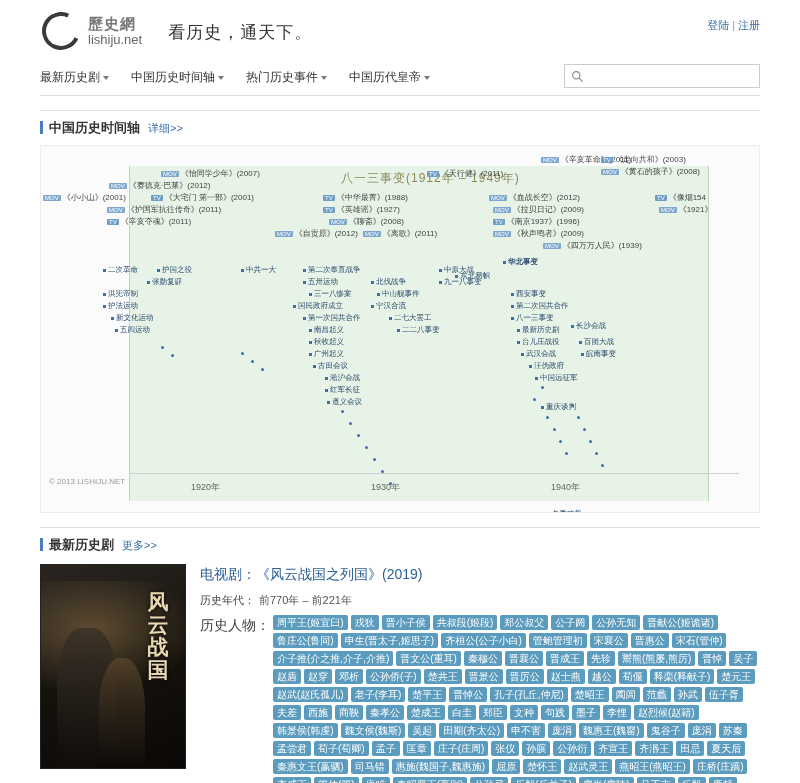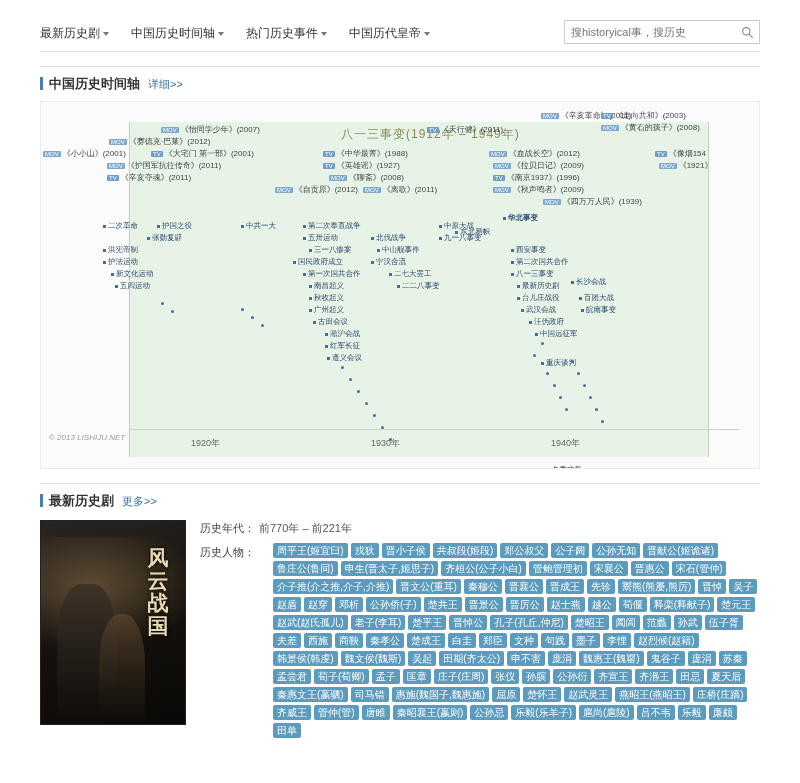--- a/index.html
+++ b/index.html
@@ -196,21 +196,20 @@
     position: absolute;
     bottom: 18px;
     font-size: 9px;
     color: #666;
   }
   .tl-copy {
     position: absolute;
     left: 8px; bottom: 26px;
     font-size: 8px;
     color: #9a9a9a;
-    font-style: italic;
   }
 
   
   .drama {
     margin: 10px 40px 0 40px;
     display: flex;
     gap: 14px;
   }
   .poster {
     width: 146px; height: 205px;
@@ -268,22 +267,22 @@
     margin-right: 4px;
     white-space: nowrap;
   }
   .tag-block {
     display: flex;
     flex-wrap: wrap;
     gap: 3px 3px;
     align-items: flex-start;
   }
   .tag-label {
-    font-size: 11px; color: #444;
-    margin-right: 18px;
+    font-size: 14px; color: #444;
+    margin-right: 3px;
     padding-top: 2px;
     white-space: nowrap;
   }
   .chip {
     display: inline-block;
     background: #5b9bbd;
     color: #ffffff;
     font-size: 10px;
     line-height: 13px;
     padding: 1px 4px;
@@ -293,33 +292,42 @@
   }
   .row-wrap { display: flex; align-items: flex-start; margin-bottom: 4px; }
   .row-wrap .tag-block { flex: 1; }
 </style>
 </head>
 <body>
 
 <div class="page">
 
   <div class="header">
+    <div class="header-inner">
+      <div class="logo-mark">
+        <div class="logo-c"></div>
+      </div>
+      <div class="logo-text">
+        <span class="logo-cn">歷史網</span>
+        <span class="logo-en">lishiju.net</span>
+      </div>
+      <div class="tagline">看历史，通天下。</div>
+    </div>
     <div class="header-links">
       <a href="#">登陆</a><span class="sep">|</span><a href="#">注册</a>
     </div>
   </div>
 
   <div class="navbar">
     <div class="nav-item"><span>最新历史剧</span><span class="caret"></span></div>
     <div class="nav-item"><span>中国历史时间轴</span><span class="caret"></span></div>
     <div class="nav-item"><span>热门历史事件</span><span class="caret"></span></div>
     <div class="nav-item"><span>中国历代皇帝</span><span class="caret"></span></div>
 
     <div class="search-box">
-      <input type="text" placeholder="搜historyical事，搜历史" style="">
       <div class="search-btn">
         <svg width="13" height="13" viewBox="0 0 16 16">
           <circle cx="6.5" cy="6.5" r="4.5" fill="none" stroke="#888" stroke-width="1.4"></circle>
           <line x1="10" y1="10" x2="14.5" y2="14.5" stroke="#888" stroke-width="1.4"></line>
         </svg>
       </div>
     </div>
   </div>
 
   <div class="section">
@@ -440,20 +448,21 @@
 
   <div class="drama">
     <div class="poster">
       <div class="glow"></div>
       <div class="fig"></div>
       <div class="fig2"></div>
       <div class="poster-title">风云战国</div>
     </div>
 
     <div class="drama-body">
+      <div class="drama-title">电视剧：《风云战国之列国》(2019)</div>
 
       <div class="meta-row">
         <span class="meta-label">历史年代：</span><span>前770年 – 前221年</span>
       </div>
 
       <div class="row-wrap">
         <span class="tag-label">历史人物：</span>
         <div class="tag-block" id="people-chips">
             <span class="chip">周平王(姬宜臼)</span>
             <span class="chip">戎狄</span>

